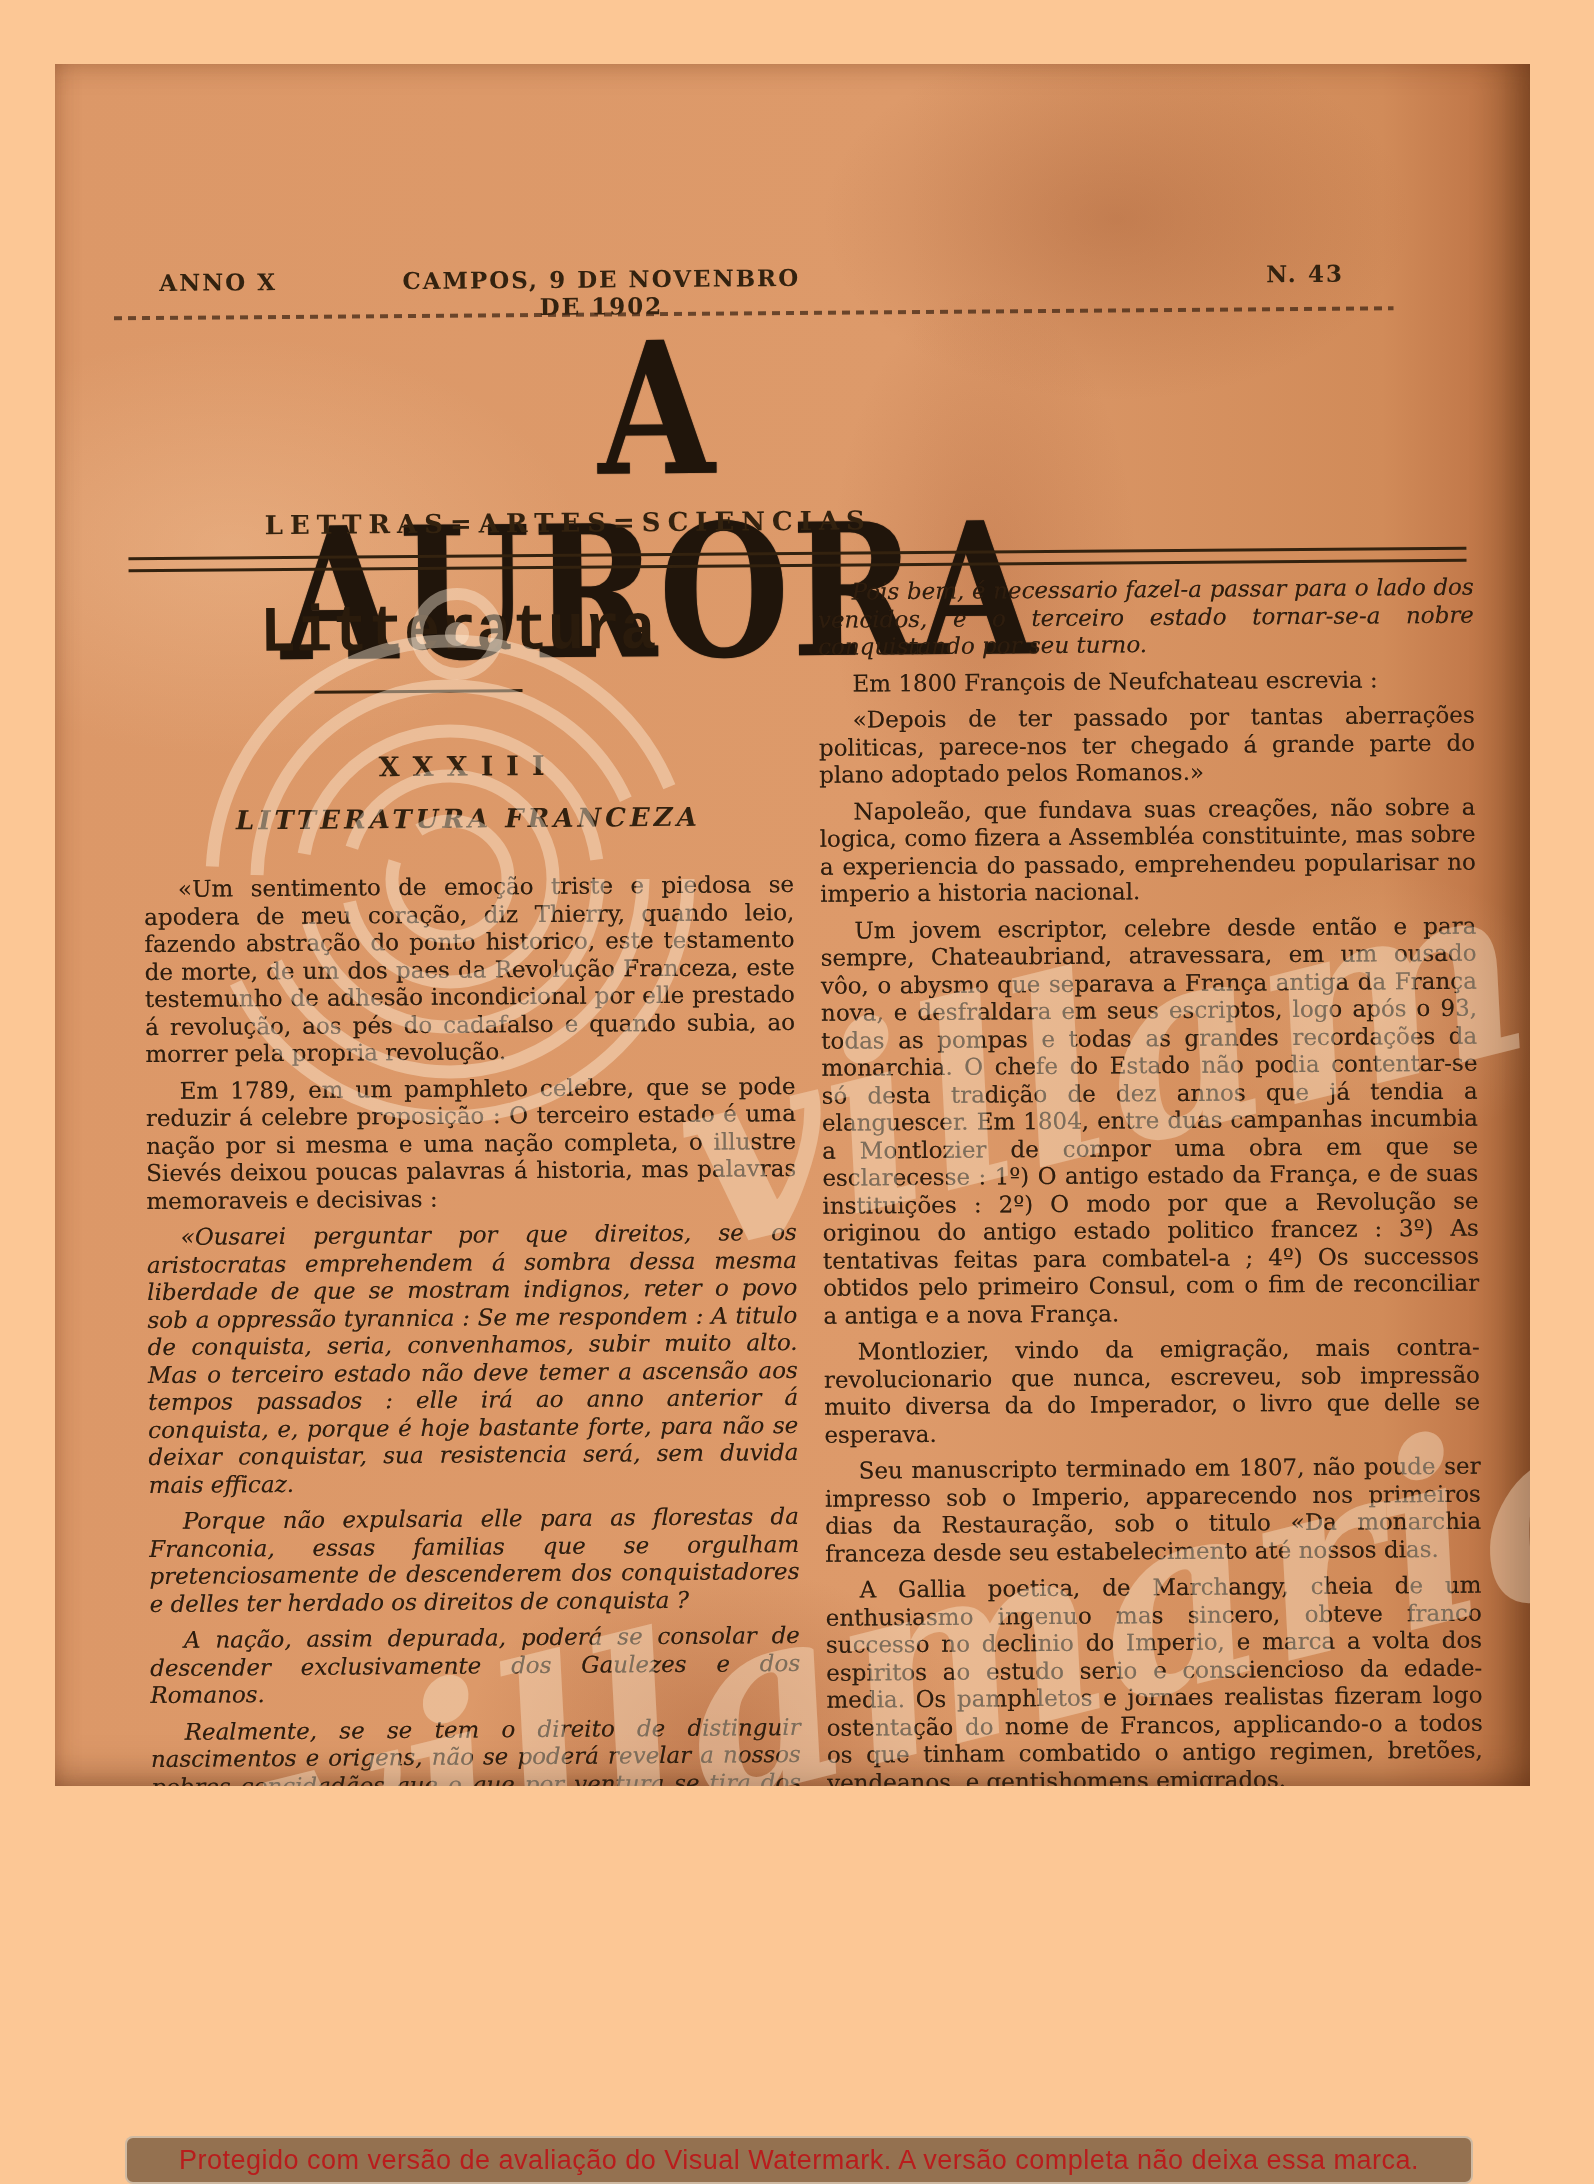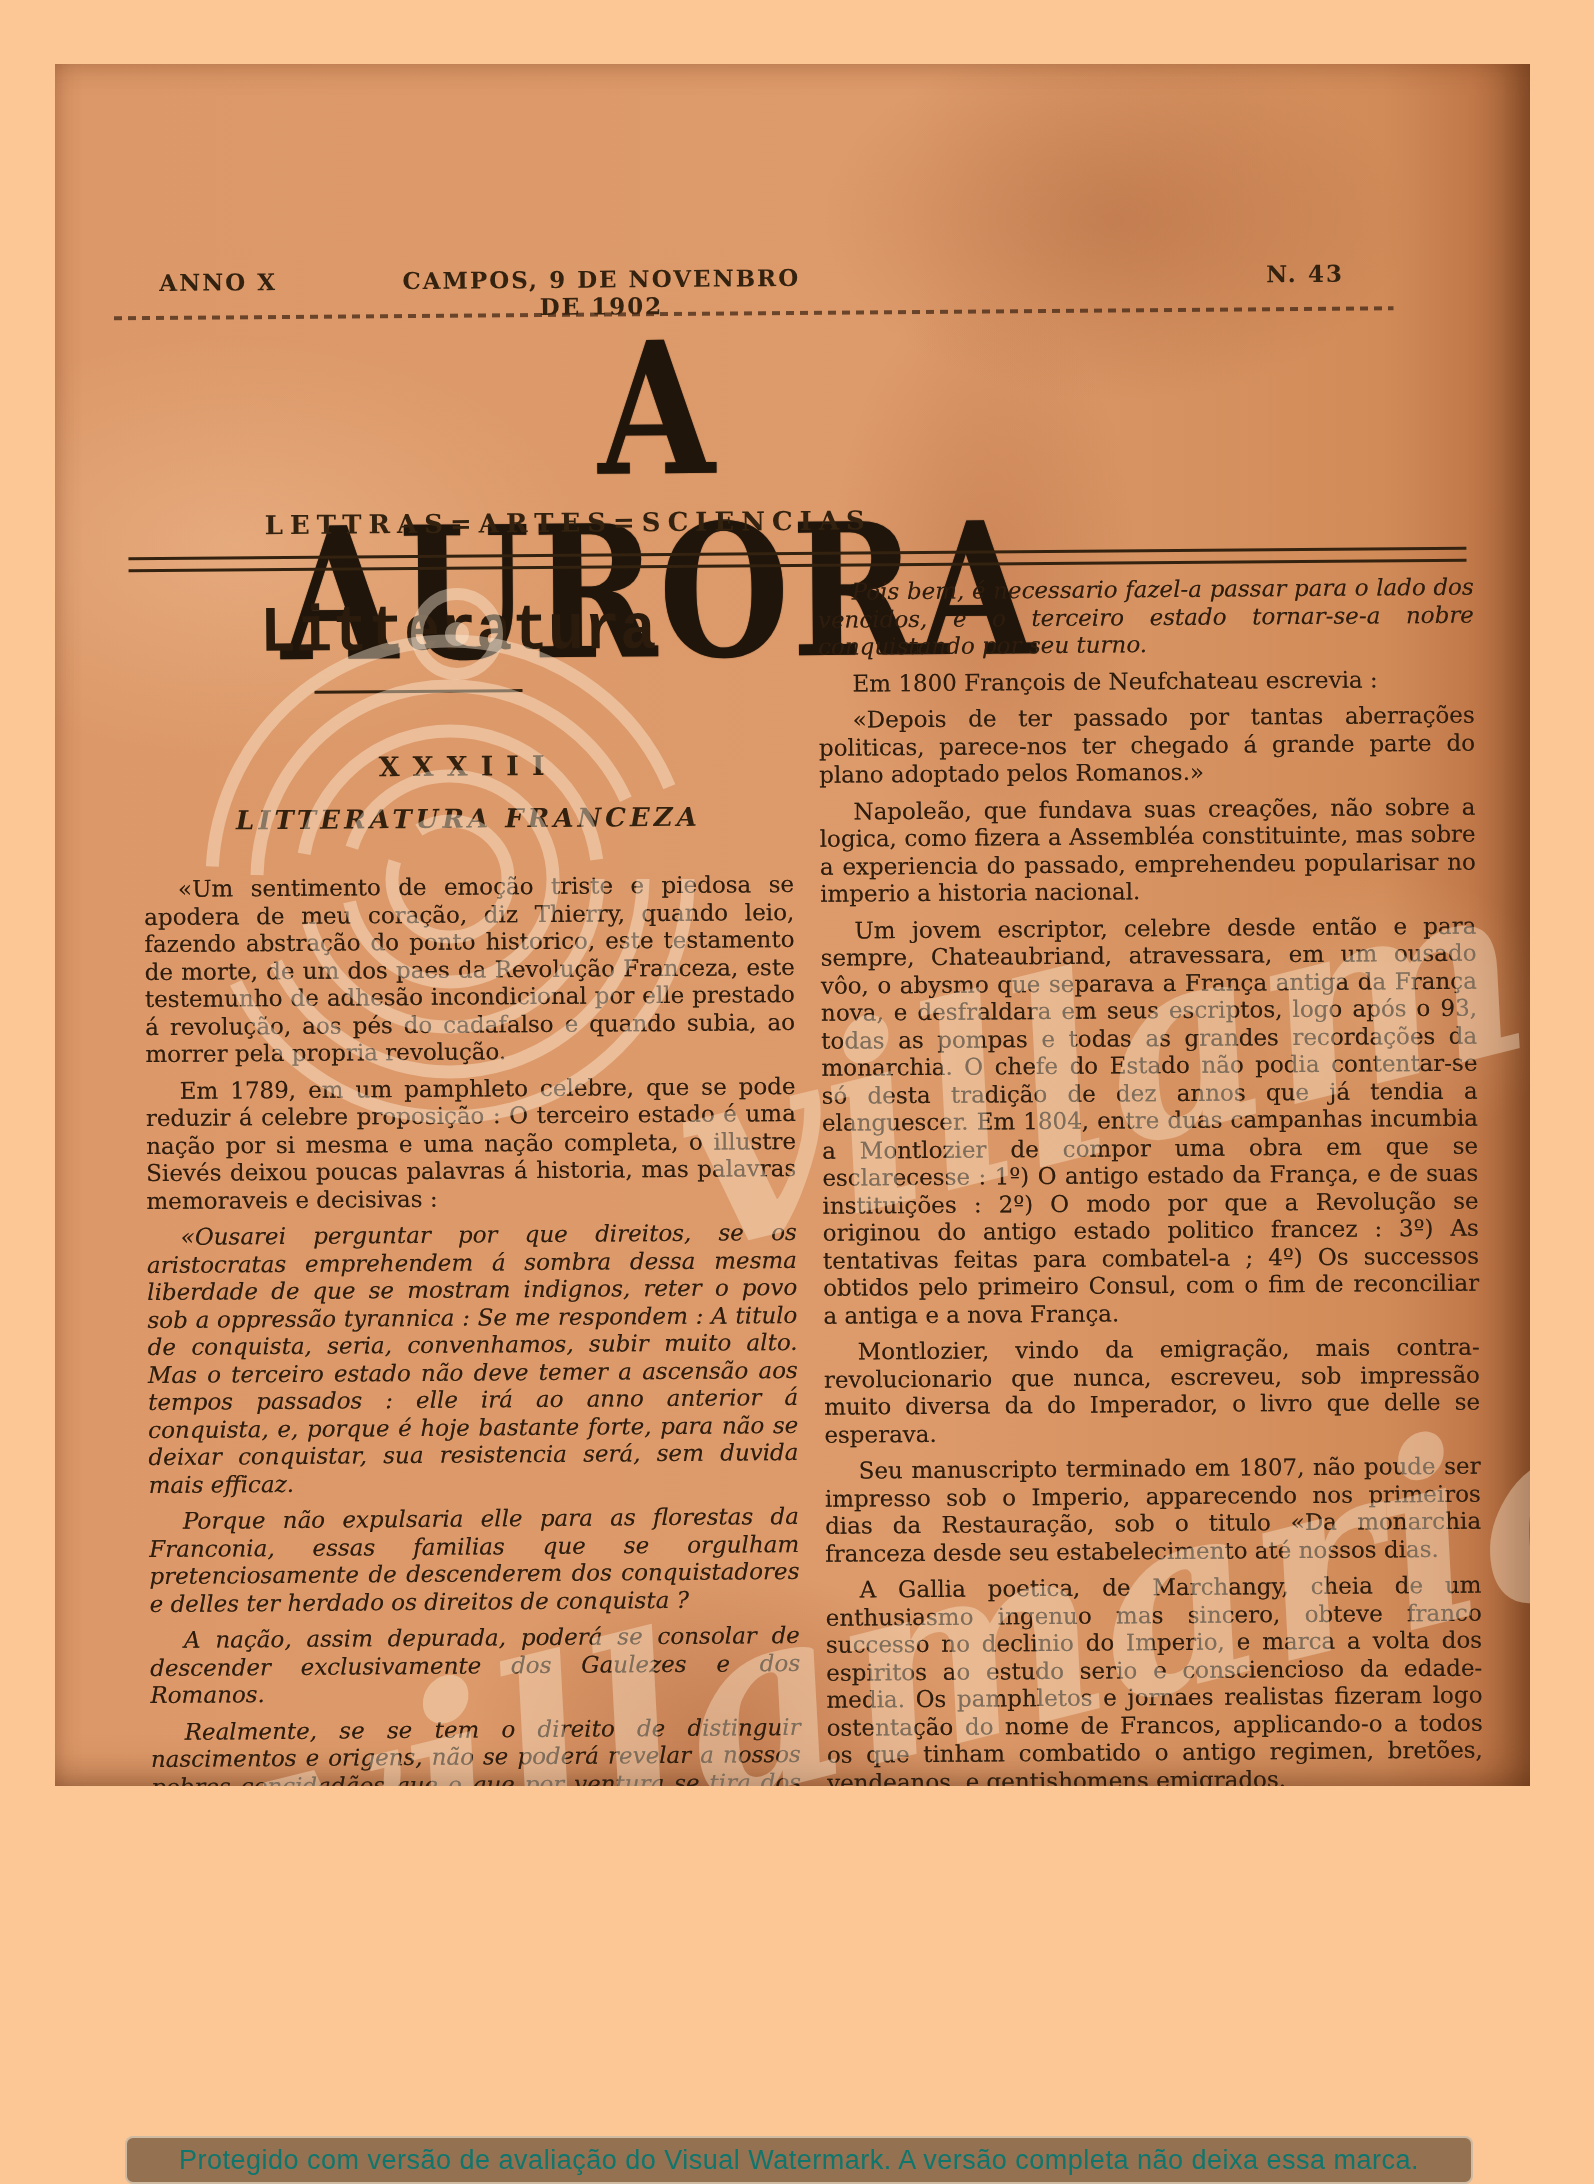--- a/index.html
+++ b/index.html
@@ -76,21 +76,21 @@
     transform-origin:left top;line-height:1;
   }
   .wm-word.a{left:600px;top:980px;font-size:250px;transform:rotate(-14deg);}
   .wm-word.b{left:180px;top:1640px;font-size:250px;transform:rotate(-14deg);}
   .wm-banner{
     position:absolute;left:125px;top:2136px;width:1344px;height:44px;
     background:rgba(133,101,71,.88);
     border:2px solid rgba(255,245,230,.55);border-radius:8px;
     display:flex;align-items:center;justify-content:center;
     font-family:"Liberation Sans","DejaVu Sans",sans-serif;
-    font-size:27px;letter-spacing:.5px;color:#0f766e;white-space:nowrap;
+    font-size:27px;letter-spacing:.5px;color:#b91c1c;white-space:nowrap;
   }
 </style>
 </head>
 <body>
 
 <div class="page">
 
   <div class="tilt">
 
     <div class="mast-row">

